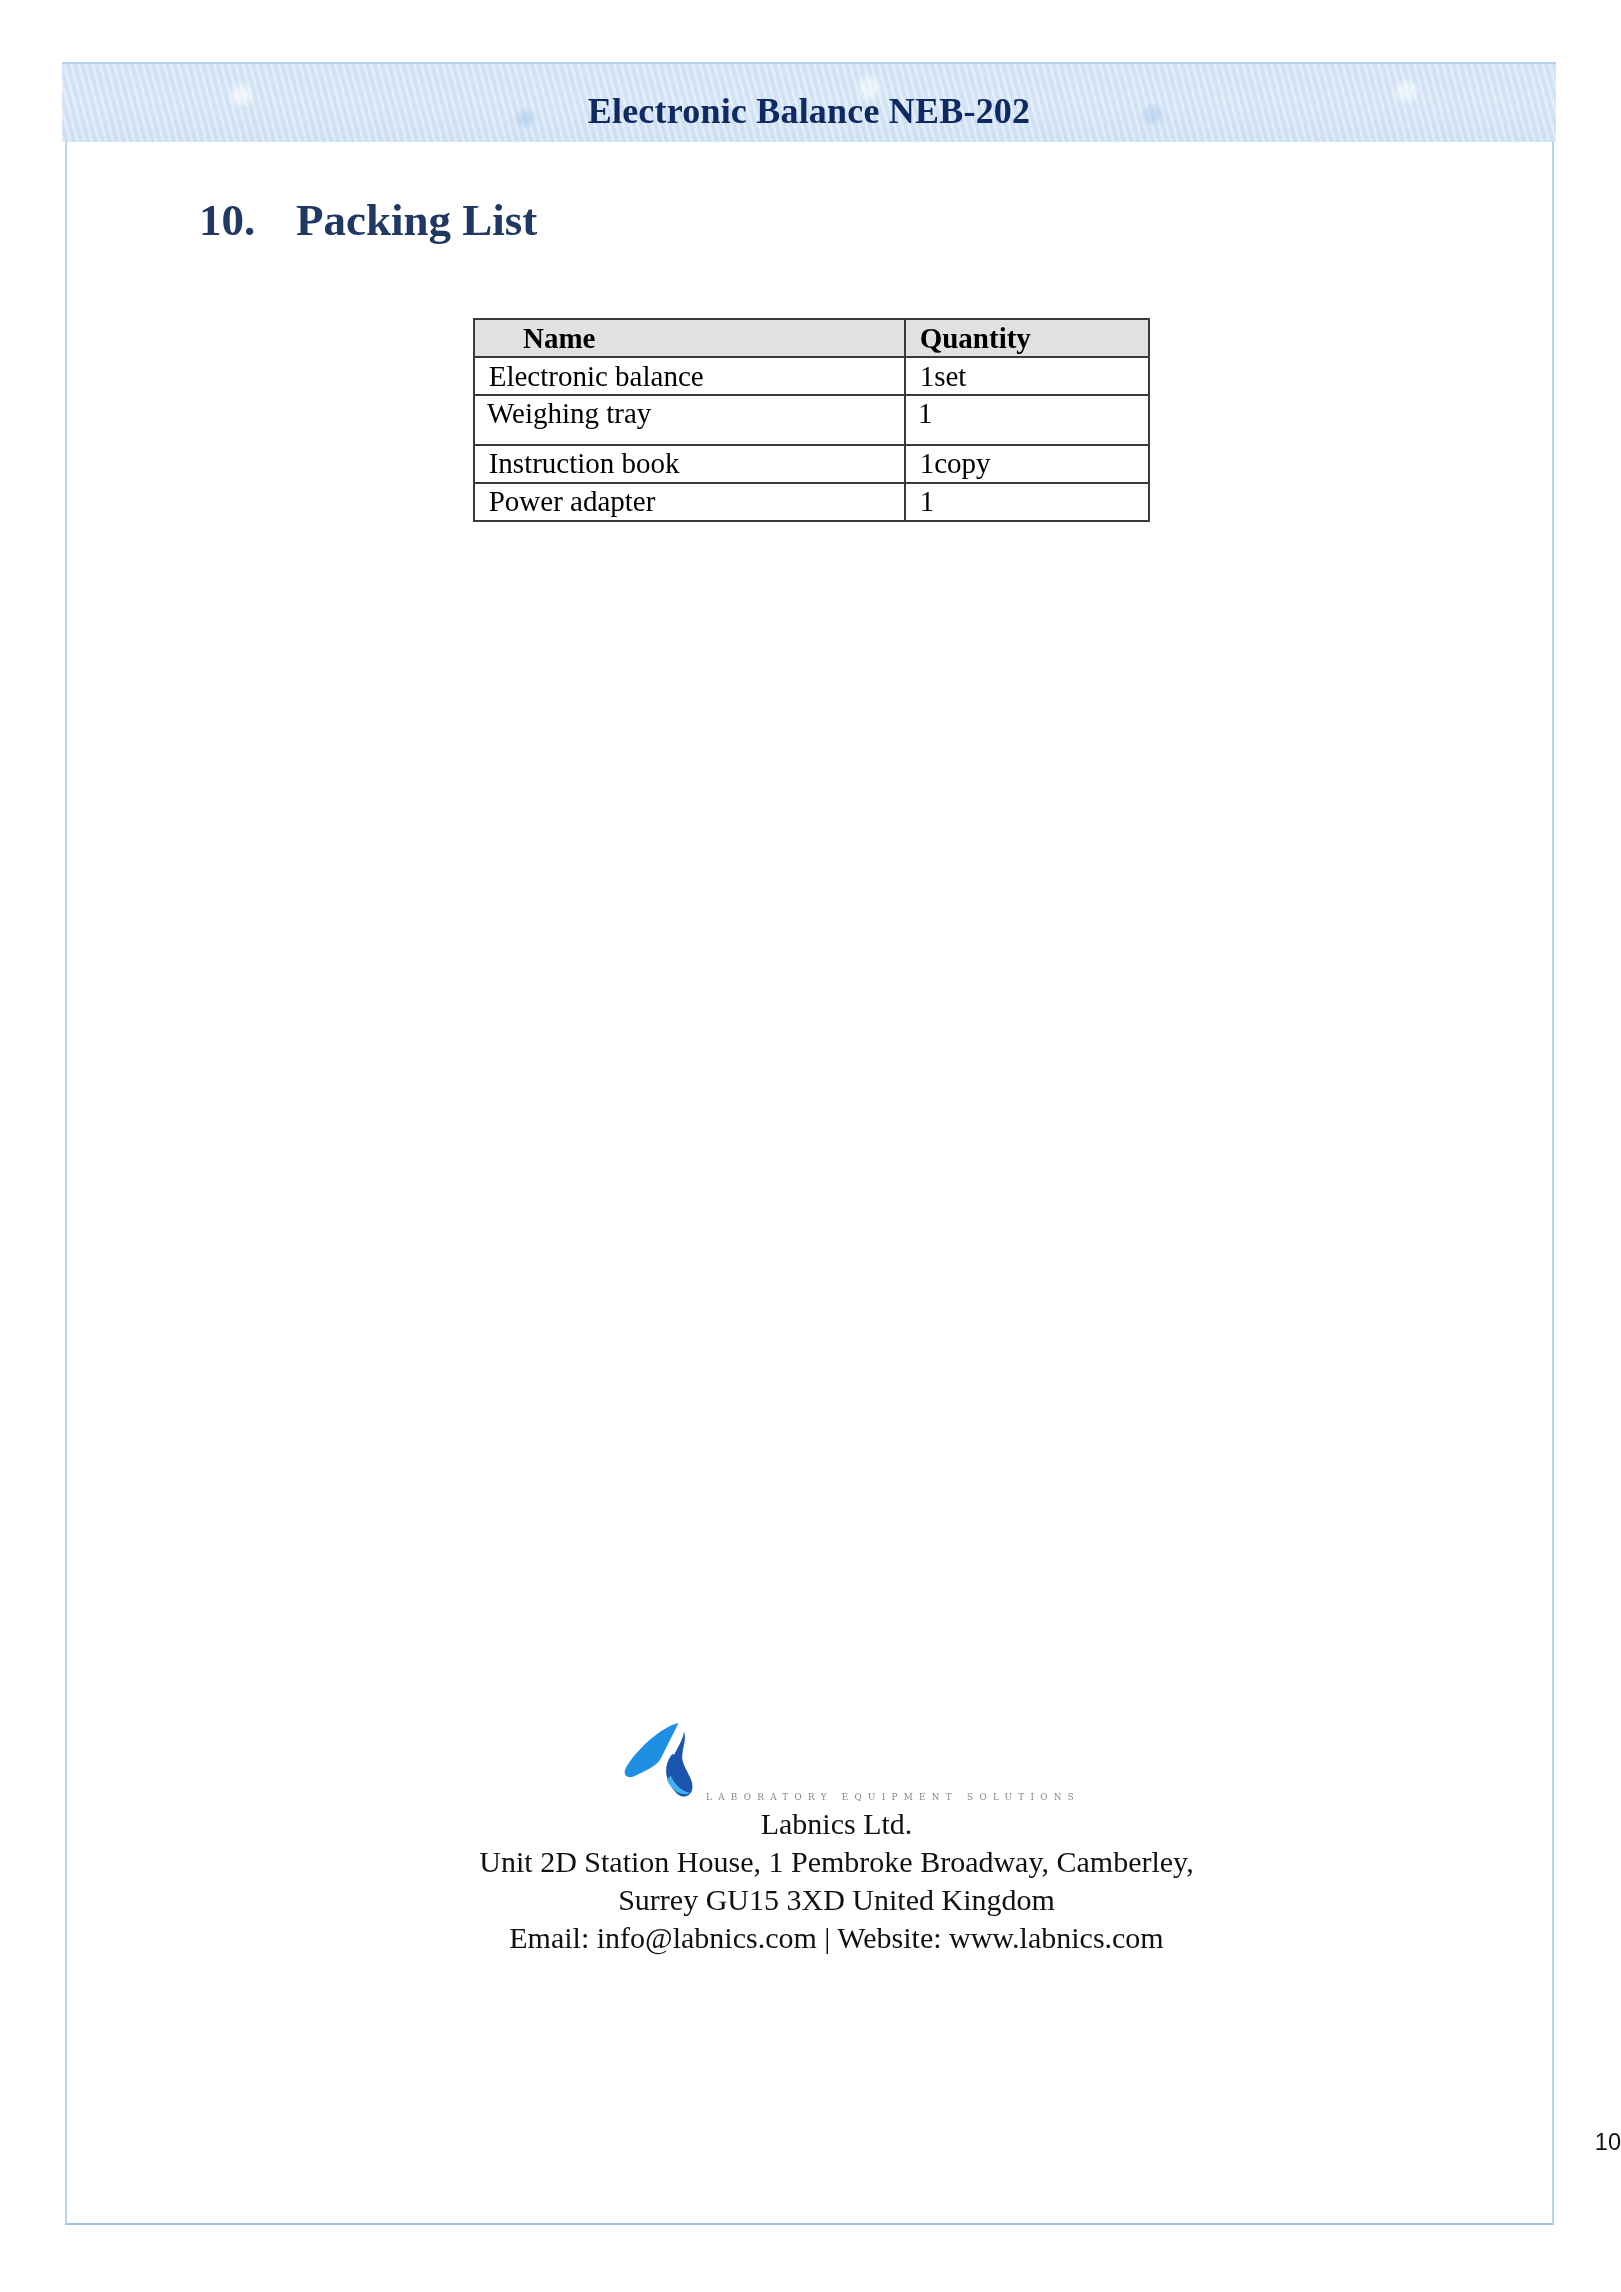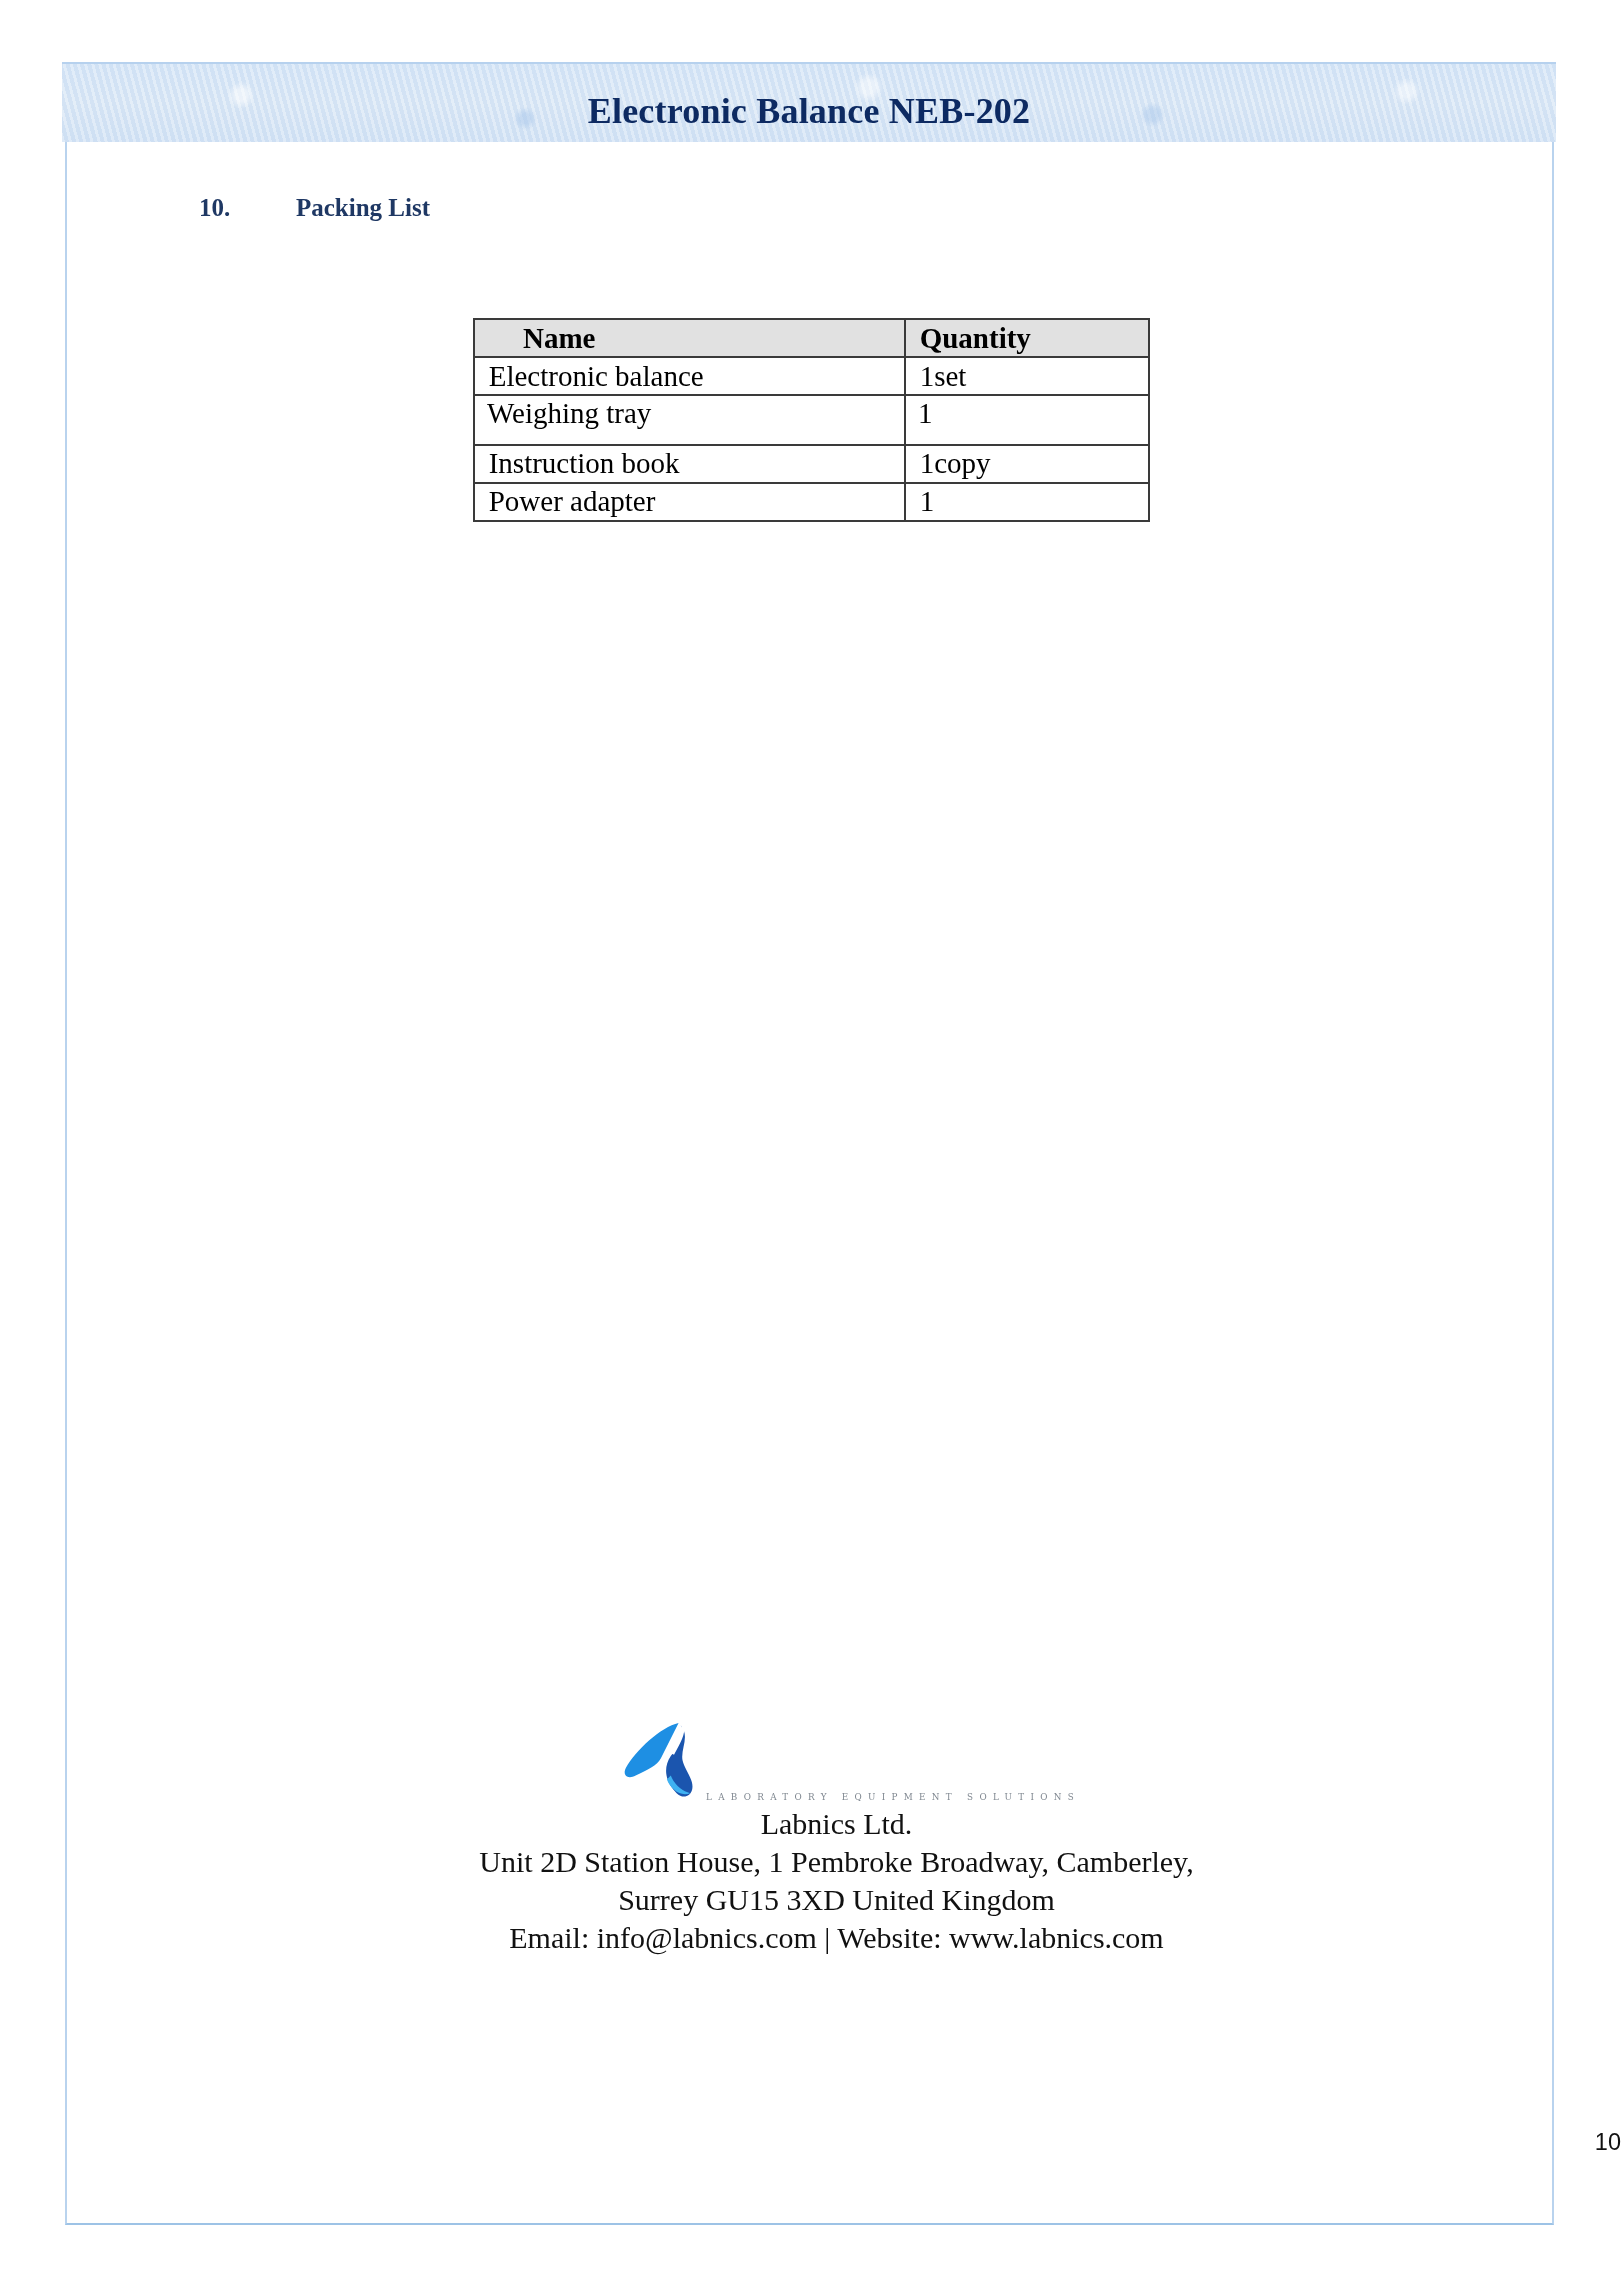--- a/index.html
+++ b/index.html
@@ -16,21 +16,21 @@
                    radial-gradient(circle at 54% 30%, rgba(255,255,255,0.5) 0 6.9px, transparent 14.7px),
                    radial-gradient(circle at 73% 65%, rgba(170,200,235,0.45) 0 5.9px, transparent 12.7px),
                    radial-gradient(circle at 90% 35%, rgba(255,255,255,0.5) 0 5.9px, transparent 13.7px),
                    repeating-linear-gradient(75deg, rgba(255,255,255,0.25) 0 2.9px, rgba(190,212,238,0.25) 2.9px 6.9px),
                    linear-gradient(180deg, #d6e6f7 0%, #dbe8f6 50%, #d3e3f5 100%);
                  border-top: 2.9px solid #b6d1ee; box-sizing: border-box;
                  display: flex; align-items: center; justify-content: center; }
   .header-title { font-family: "Liberation Serif", "DejaVu Serif", serif; font-weight: bold;
                   font-size: 36px; color: #0d2a62; letter-spacing: 0.2px; margin-top: 16px; }
 
-  .section-heading { position: absolute; left: 199px; top: 194px; font-weight: bold; font-size: 25px;
+  .section-heading { position: absolute; left: 199px; top: 194px; font-weight: bold; font-size: 45px;
                      color: #1f3864; white-space: nowrap; }
   .section-heading .num { display: inline-block; width: 97px; }
 
   .packing-table { position: absolute; left: 473px; top: 318px; width: 677px; border-collapse: collapse;
                    font-size: 29px; }
   .packing-table th, .packing-table td { border: 2px solid #3a3a3a; padding: 0 0 0 13.7px; text-align: left;
                    vertical-align: middle; line-height: 1; }
   .packing-table th { background: #e1e1e1; font-weight: bold; height: 36px; }
   .packing-table td { height: 36px; font-weight: normal; }
   .packing-table tr.tall td { height: 45px; padding-left: 12px; }

